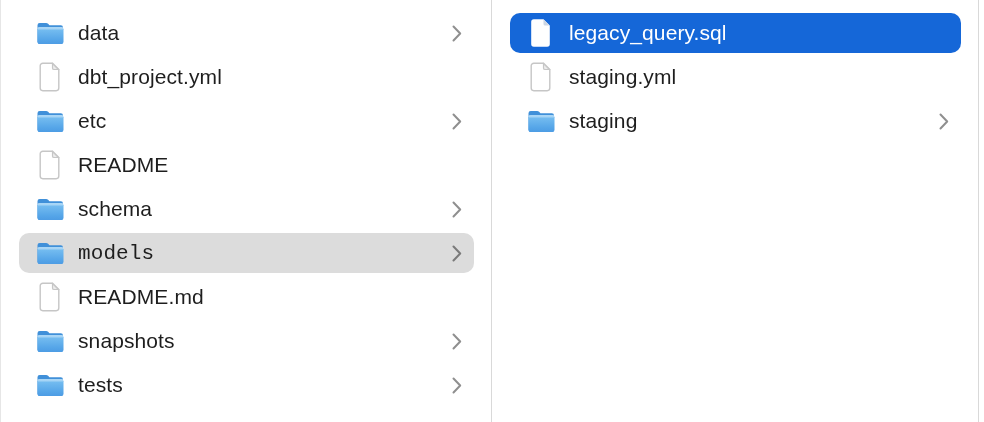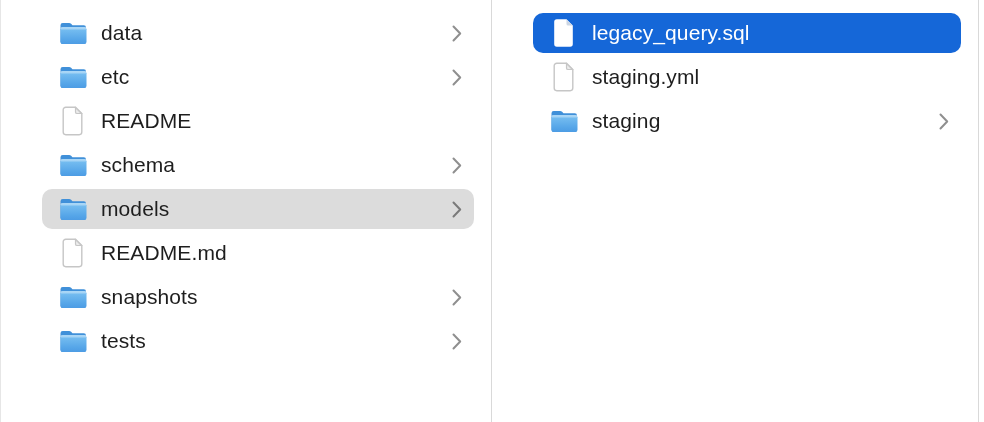--- a/index.html
+++ b/index.html
@@ -13,21 +13,20 @@
   .browser {
     display: flex;
     width: 984px; height: 422px;
     border-left: 1px solid var(--divider-light, #e6e6e6);
   }
   .column {
     height: 100%;
     border-right: 1px solid var(--divider, #d9d9d9);
     padding-top: 13px;
     overflow: hidden;
-    padding-left: 23px;
   }
   .col-0 { width: 491px; }
   .col-1 { width: 487px; }
   .col-spacer { flex: 1; }
   .row {
     height: 40px;
     margin: 0 17px 4px 18px;
     border-radius: 10px;
     display: flex;
     align-items: center;
@@ -46,21 +45,21 @@
     color: #1e1e1e;
     white-space: nowrap;
     overflow: hidden;
     letter-spacing: 0.1px;
   }
   .row .chev {
     flex: 0 0 auto;
     display: flex; align-items: center;
     margin-left: 8px;
   }
-  .sel-gray { background: var(--selection-gray, #dcdcdc); }
+  .sel-gray { background: var(--selection-gray, #dcdcdc); font-family: Liberation Mono, monospace; }
   .sel-blue { background: var(--selection-blue, #1567d8); }
   .sel-blue .label { color: #ffffff; }
   
   .doc-body { fill: #ffffff; stroke: #c6c6c6; stroke-width: 1.4; }
   .doc-fold { fill: #ececec; stroke: #c6c6c6; stroke-width: 1.2; }
   
   .sel-blue .doc-body { fill: #ffffff; stroke: none; }
   .sel-blue .doc-fold { fill: #ccd6e4; stroke: none; }
   .chev path { stroke: var(--chevron, #8f8f8f); }
   .sel-gray .chev path { stroke: #7a7a7a; }
@@ -87,20 +86,31 @@
     </span>
 
     <span class="label">data</span>
     <span class="chev">
       <svg width="10" height="17" viewBox="0 0 10 17">
         <path d="M1.5 1.5 L8.2 8.5 L1.5 15.5" fill="none" stroke-width="2" stroke-linecap="round" stroke-linejoin="round"></path>
       </svg>
     </span>
   </div>
       <div class="row">
+
+    <span class="icon-wrap">
+      <svg width="24" height="30" viewBox="0 0 24 30">
+        <path class="doc-body" d="M4.8 1.2 h9.7 l6.3 6.3 v18.6 a2.6 2.6 0 0 1 -2.6 2.6 h-13.4 a2.6 2.6 0 0 1 -2.6 -2.6 v-22.3 a2.6 2.6 0 0 1 2.6 -2.6 z"></path>
+        <path class="doc-fold" d="M14.5 1.6 v4.3 a1.6 1.6 0 0 0 1.6 1.6 h4.3 z"></path>
+      </svg>
+    </span>
+    <span class="label">dbt_project.yml</span>
+
+  </div>
+      <div class="row">
     <span class="icon-wrap">
       <svg width="29" height="24" viewBox="0 0 29 24">
         <defs>
           <linearGradient id="fg" x1="0" y1="0" x2="0" y2="1">
             <stop offset="0" stop-color="#7cc2f2"></stop>
             <stop offset="0.75" stop-color="#55a5e8"></stop>
             <stop offset="1" stop-color="#4d9ce4"></stop>
           </linearGradient>
         </defs>
         <path d="M1.5 4.2 a2.2 2.2 0 0 1 2.2 -2.2 h6.4 c0.8 0 1.4 0.25 2 0.85 l1.35 1.35 h11.35 a2.2 2.2 0 0 1 2.2 2.2 v14.4 a2.2 2.2 0 0 1 -2.2 2.2 h-21.1 a2.2 2.2 0 0 1 -2.2 -2.2 z" fill="#4090d9"></path>

